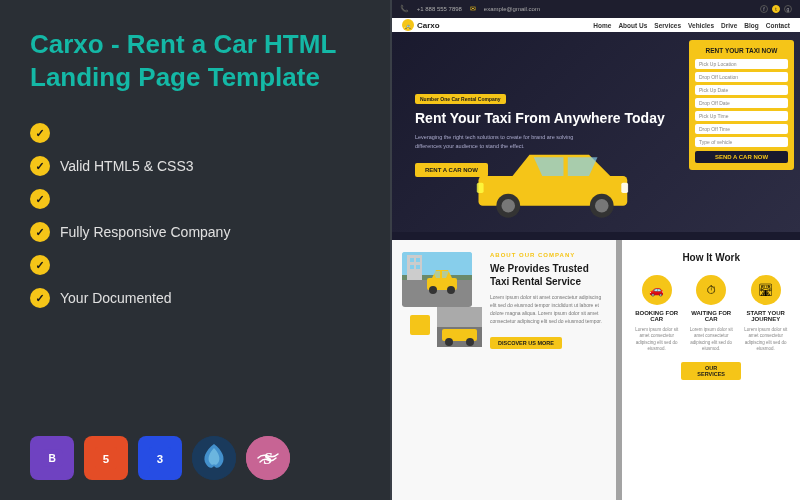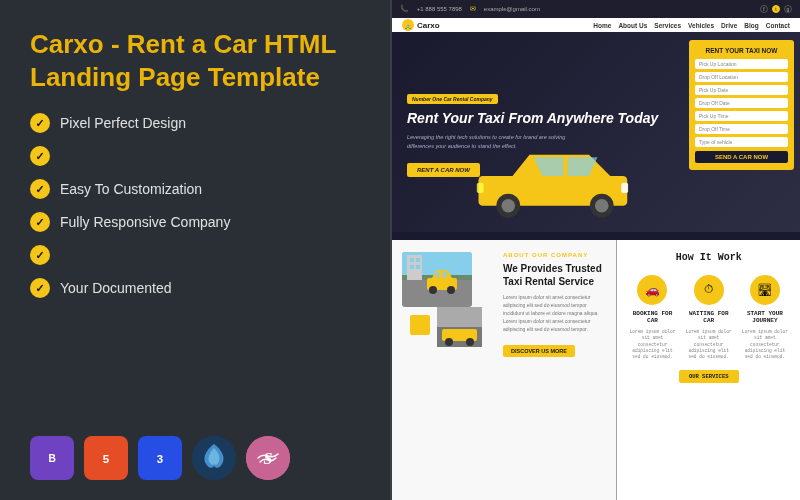--- a/index.html
+++ b/index.html
@@ -19,25 +19,25 @@
       background: #2a2f35;
       padding: 28px 30px 20px 30px;
       display: flex;
       flex-direction: column;
       justify-content: space-between;
     }
 
     .left-content {}
 
     .main-title {
-      color: #eab308;
+      color: #14b8a6;
       font-size: 26px;
       font-weight: 800;
       line-height: 1.25;
-      margin-bottom: 20px;
+      margin-bottom: 30px;
     }
 
     .feature-list {
       list-style: none;
       margin-bottom: 28px;
     }
 
     .feature-list li {
       display: flex;
       align-items: center;
@@ -212,24 +212,23 @@
 
     .hero-bg-car {
       position: absolute;
       right: 160px;
       bottom: 0;
       width: 170px;
       height: 90px;
     }
 
     .hero-text-area {
-      padding: 15px 15px;
+      padding: 15px 23px;
       flex: 1;
       z-index: 2;
-      font-style: italic;
     }
 
     .hero-badge {
       background: #f5c518;
       color: #1a1a1a;
       font-size: 5px;
       font-weight: 700;
       padding: 2px 5px;
       border-radius: 2px;
       display: inline-block;
@@ -316,21 +315,21 @@
       display: flex;
       overflow: hidden;
     }
 
     
     .about-section {
       background: #f8f8f8;
       width: 55%;
       padding: 12px 10px;
       display: flex;
-      gap: 21px;
+      gap: 8px;
       align-items: flex-start;
     }
 
     .about-images {
       position: relative;
       width: 80px;
       min-width: 80px;
       height: 95px;
     }
 
@@ -413,22 +412,21 @@
       padding: 3px 8px;
       border-radius: 2px;
       display: inline-block;
     }
 
     
     .how-section {
       background: #fff;
       width: 45%;
       padding: 12px 10px;
-      border-left: 1px solid #a3a3a3;
-      font-family: Liberation Mono, monospace;
+      border-left: 6px solid #a3a3a3;
     }
 
     .how-title {
       font-size: 10px;
       font-weight: 900;
       color: #1a1a1a;
       text-align: center;
       margin-bottom: 12px;
     }
 
@@ -488,28 +486,27 @@
 <body>
 
 <div class="left-panel">
   <div class="left-content">
     <h1 class="main-title">Carxo - Rent a Car HTML Landing Page Template</h1>
 
     <ul class="feature-list">
 
     <li>
           <span class="check-icon">✓</span>
-          <span>Pixel Perfect Design</span>
         </li>
         <li>
           <span class="check-icon">✓</span>
+          <span>Valid HTML5 &amp; CSS3</span>
         </li>
         <li>
           <span class="check-icon">✓</span>
-          <span>Easy To Customization</span>
         </li>
         <li>
           <span class="check-icon">✓</span>
           <span>Fully Responsive Company</span>
         </li>
         <li>
           <span class="check-icon">✓</span>
         </li>
         <li>
           <span class="check-icon">✓</span>

